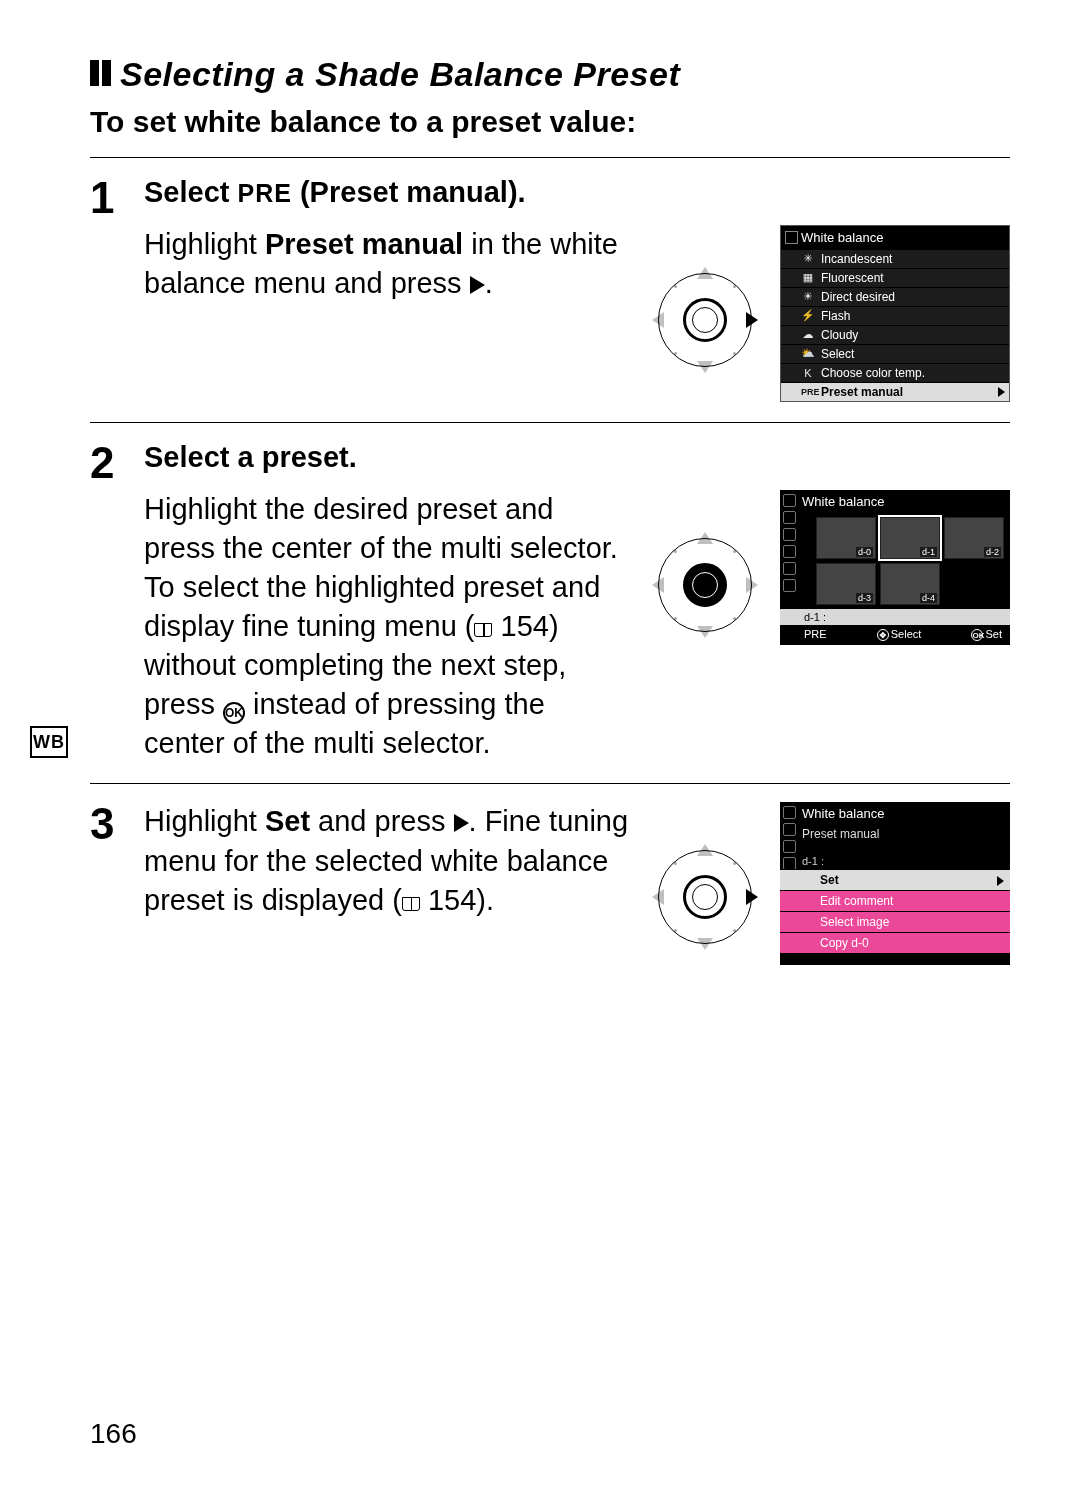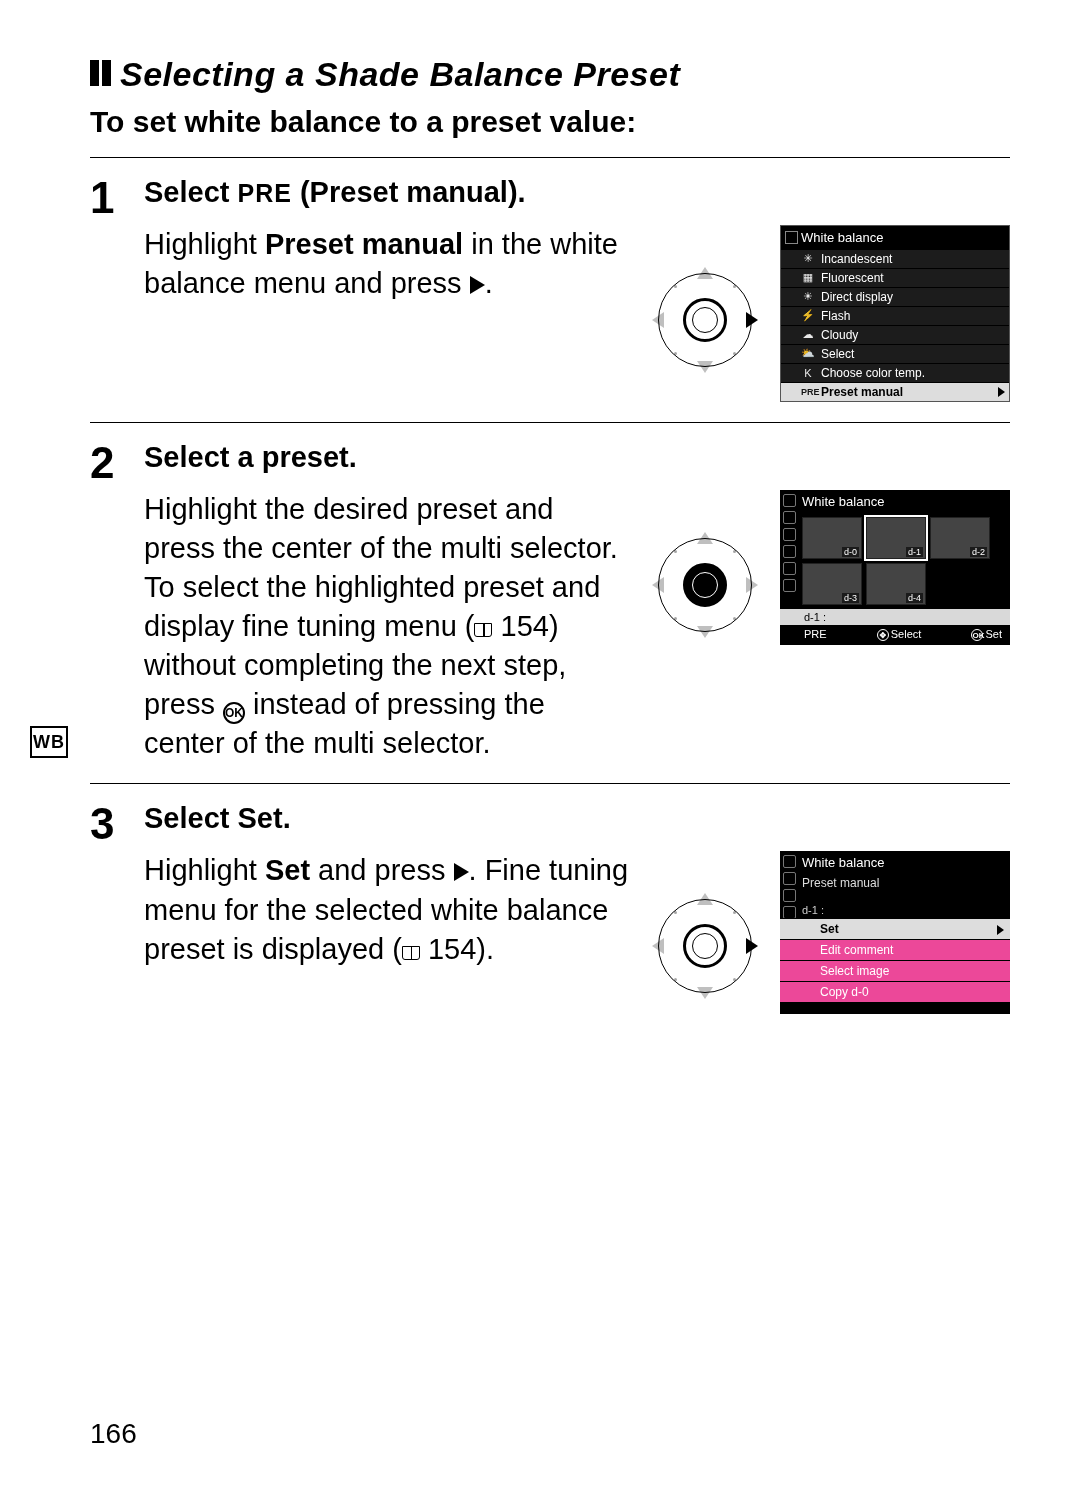--- a/index.html
+++ b/index.html
@@ -50,21 +50,21 @@
   .lcd .title::before{content:"";position:absolute;left:4px;top:5px;width:11px;height:11px;border:1px solid #888;}
   .lcd .row{display:flex;align-items:center;gap:6px;padding:2px 4px 2px 20px;position:relative;background:#1c1c1c;border-top:1px solid #000;}
   .lcd .row .ico{width:14px;text-align:center;opacity:.9;font-size:11px;}
   .lcd .row.hl{background:#ddd;color:#000;font-weight:700;}
   .lcd .row .arrow{position:absolute;right:4px;top:4px;width:0;height:0;border-top:5px solid transparent;border-bottom:5px solid transparent;border-left:7px solid currentColor;}
   .lcd-wrap{position:relative;}
 
   
   .lcd2{width:230px;background:#000;color:#fff;font-size:11px;}
   .lcd2 .title{padding:4px 6px 4px 22px;font-size:13px;}
-  .lcd2 .grid{display:flex;flex-wrap:wrap;gap:4px;padding:4px 4px 4px 22px;}
+  .lcd2 .grid{display:flex;flex-wrap:wrap;gap:4px;padding:4px 4px 4px 36px;}
   .lcd2 .thumb{width:60px;height:42px;background:#444;position:relative;border:1px solid #222;}
   .lcd2 .thumb.sel{outline:2px solid #fff;}
   .lcd2 .thumb span{position:absolute;bottom:1px;right:2px;background:rgba(0,0,0,.6);padding:0 2px;font-size:9px;}
   .lcd2 .info{padding:2px 6px 2px 24px;background:#d9d9d9;color:#000;font-size:11px;}
   .lcd2 .foot{display:flex;justify-content:space-between;padding:3px 8px 4px 24px;font-size:11px;}
   .lcd2 .foot span b{display:inline-block;border:1px solid #fff;border-radius:50%;width:12px;height:12px;font-size:8px;text-align:center;line-height:11px;margin-right:2px;}
   .lcd2 .sidebar, .lcd3 .sidebar{position:absolute;left:0;top:0;bottom:0;width:18px;}
   .lcd2 .sidebar i, .lcd3 .sidebar i{display:block;width:13px;height:13px;margin:4px auto;border:1px solid #777;border-radius:2px;}
   .lcd2, .lcd3{position:relative;}
 
@@ -131,21 +131,21 @@
                     <div class="row">
                       <span class="ico">✳</span>
                       <span>Incandescent</span>
                     </div>
                     <div class="row">
                       <span class="ico">▦</span>
                       <span>Fluorescent</span>
                     </div>
                     <div class="row">
                       <span class="ico">☀</span>
-                      <span>Direct display</span>
+                      <span>Direct desired</span>
                     </div>
                     <div class="row">
                       <span class="ico">⚡</span>
                       <span>Flash</span>
                     </div>
                     <div class="row">
                       <span class="ico">☁</span>
                       <span>Cloudy</span>
                     </div>
                     <div class="row">
@@ -227,23 +227,20 @@
               </div>
             </div>
           </div>
         </div>
       </div>
     </div>
 
     <div class="step">
       <div class="step-num">3</div>
       <div class="step-body">
-        <div class="step-head">
-          <span>Select </span><b>Set</b><span>.</span>
-        </div>
         <div class="step-content">
           <div class="step-text">
             <span>Highlight </span><b>Set</b><span> and press </span><span class="tri-right"></span><span>. Fine tuning menu for the selected white balance preset is displayed (</span><span class="book"></span>&nbsp;<span>154</span><span>).</span>
           </div>
           <div class="selector-wrap">
             <div class="selector">
               <div class="sel-ring-outer"></div>
               <div class="sel-inner"></div>
               <div class="sel-arrow sel-up"></div>
               <div class="sel-arrow sel-down"></div>

